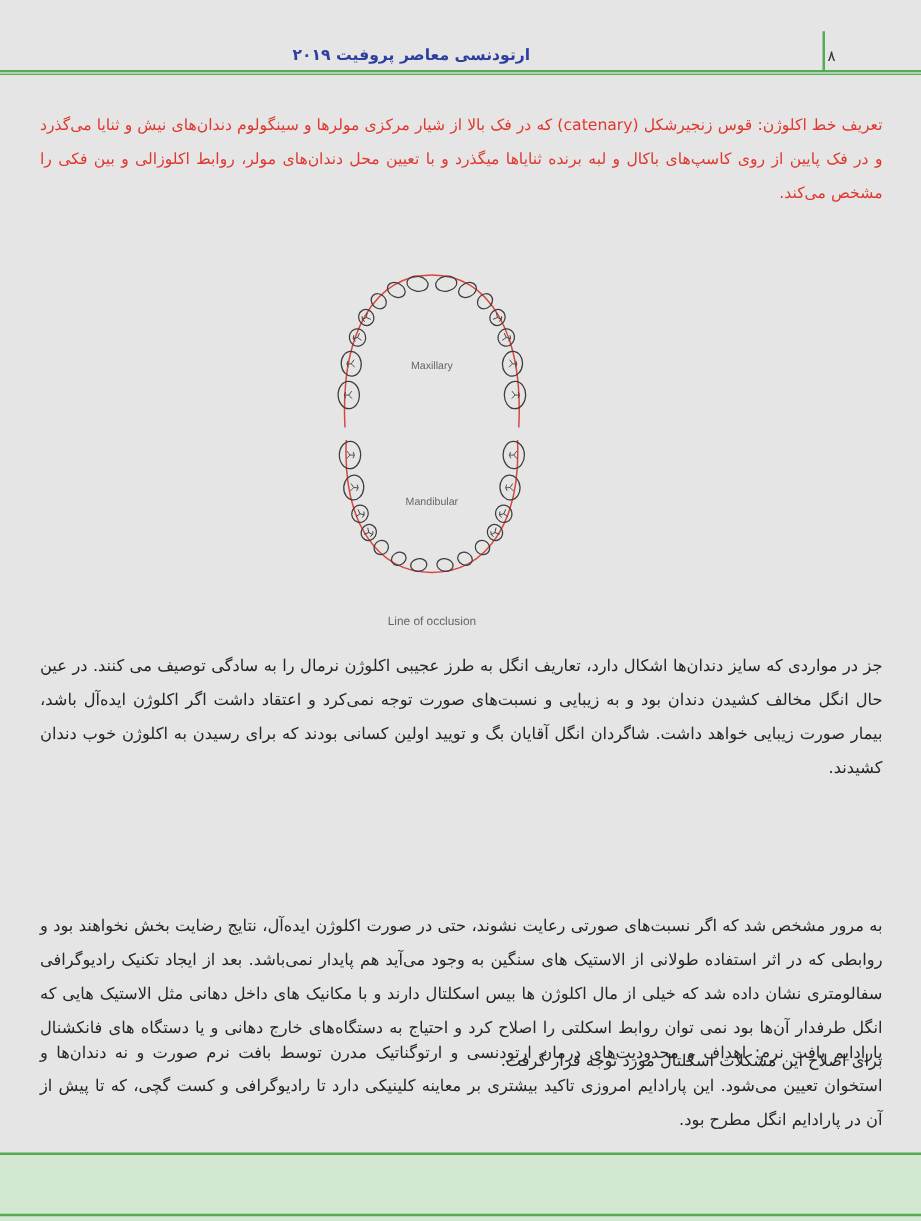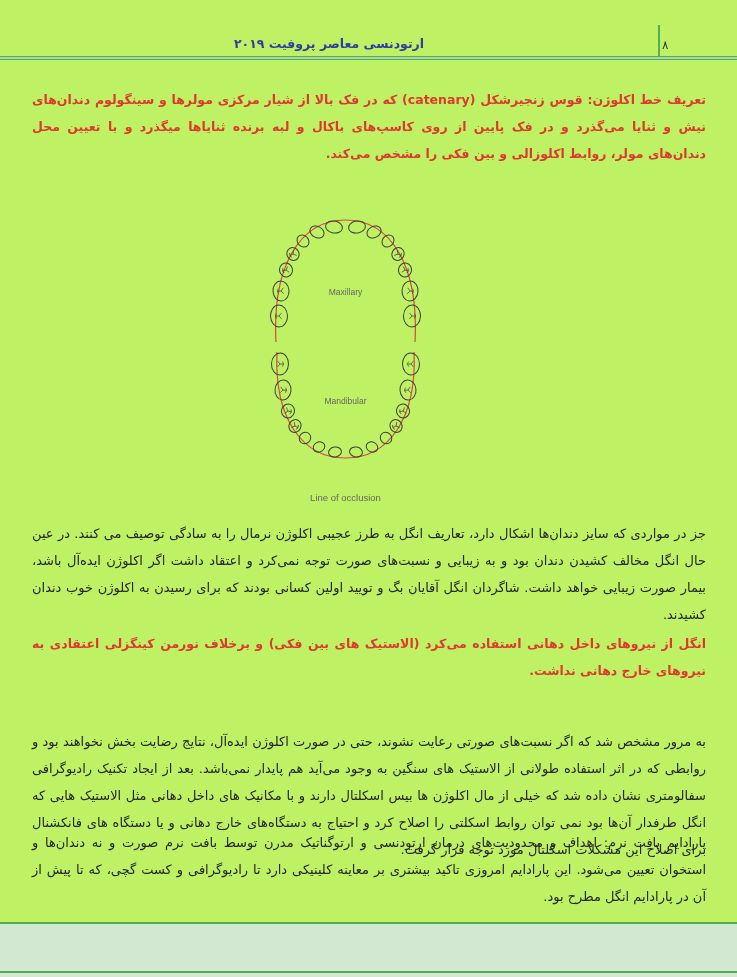--- a/index.html
+++ b/index.html
@@ -1,17 +1,17 @@
 <!DOCTYPE html>
 <html lang="fa"><head>
 <meta charset="utf-8">
 <style>
   html,body{margin:0;padding:0;background:#ffffff;}
   .page{
-    position:relative; width:737px; height:977px; background:#bef264;
+    position:relative; width:737px; height:977px; background:#e5e5e5;
     overflow:hidden; font-family:"DejaVu Sans", sans-serif;
   }
   
   .header-title{
     position:absolute; top:36px; left:0; width:658px; text-align:center;
     color:#2e3f9e; font-size:12.5px; font-weight:bold; direction:rtl;
   }
   .header-vrule{
     position:absolute; left:658px; top:25px; width:2px; height:32px;
     background:#57ab57;
@@ -22,21 +22,21 @@
   }
   .header-line{
     position:absolute; left:0; right:0; top:56px; height:4px;
     background:linear-gradient(to bottom,#57ab57 0 1.5px,#abd7ab 1.5px 3px,#57ab57 3px 4px);
   }
   
   .rtl-block{
     position:absolute; left:32px; width:674px; direction:rtl;
     text-align:justify; text-align-last:right; line-height:27px;
   }
-  .red-text{ color:#df382f; font-weight:bold; font-size:12.5px; }
+  .red-text{ color:#df382f; font-weight:normal; font-size:12.5px; }
   .body-text{ color:#262626; font-size:13px; }
   .bold-lead{ font-weight:normal; }
   .def-block{ top:86px; }
   .body1{ top:520px; }
   .red2{ top:630px; }
   .body2{ top:728px; }
   .body3{ top:829px; }
   
   .figure{ position:absolute; left:268px; top:214px; width:155px; }
   .tooth{ fill:none; stroke:#3d3d3d; stroke-width:1; }
@@ -180,21 +180,20 @@
           </g>
         </g>
       <text class="fig-label" x="77.5" y="81" text-anchor="middle">Maxillary</text>
       <text class="fig-label" x="77.5" y="190" text-anchor="middle">Mandibular</text>
     </svg>
   </div>
   <div class="fig-caption">Line of occlusion</div>
 
   <div class="rtl-block body-text body1">جز در مواردی که سایز دندان‌ها اشکال دارد، تعاریف انگل به طرز عجیبی اکلوژن نرمال را به سادگی توصیف می کنند. در عین حال انگل مخالف کشیدن دندان بود و به زیبایی و نسبت‌های صورت توجه نمی‌کرد و اعتقاد داشت اگر اکلوژن ایده‌آل باشد، بیمار صورت زیبایی خواهد داشت. شاگردان انگل آقایان بگ و تویید اولین کسانی بودند که برای رسیدن به اکلوژن خوب دندان کشیدند.</div>
 
-  <div class="rtl-block red-text red2">انگل از نیروهای داخل دهانی استفاده می‌کرد (الاستیک های بین فکی) و برخلاف نورمن کینگزلی اعتقادی به نیروهای خارج دهانی نداشت.</div>
 
   <div class="rtl-block body-text body2">به مرور مشخص شد که اگر نسبت‌های صورتی رعایت نشوند، حتی در صورت اکلوژن ایده‌آل، نتایج رضایت بخش نخواهند بود و روابطی که در اثر استفاده طولانی از الاستیک های سنگین به وجود می‌آید هم پایدار نمی‌باشد. بعد از ایجاد تکنیک رادیوگرافی سفالومتری نشان داده شد که خیلی از مال اکلوژن ها بیس اسکلتال دارند و با مکانیک های داخل دهانی مثل الاستیک هایی که انگل طرفدار آن‌ها بود نمی توان روابط اسکلتی را اصلاح کرد و احتیاج به دستگاه‌های خارج دهانی و یا دستگاه های فانکشنال برای اصلاح این مشکلات اسکلتال مورد توجه قرار گرفت.</div>
 
   <div class="rtl-block body-text body3">
     <span class="bold-lead">پارادایم بافت نرم:</span><span> اهداف و محدودیت‌های درمان ارتودنسی و ارتوگناتیک مدرن توسط بافت نرم صورت و نه دندان‌ها و استخوان تعیین می‌شود. این پارادایم امروزی تاکید بیشتری بر معاینه کلینیکی دارد تا رادیوگرافی و کست گچی، که تا پیش از آن در پارادایم انگل مطرح بود.</span>
   </div>
 
   <div class="footer">
     <div class="footer-line"></div>
   </div>

